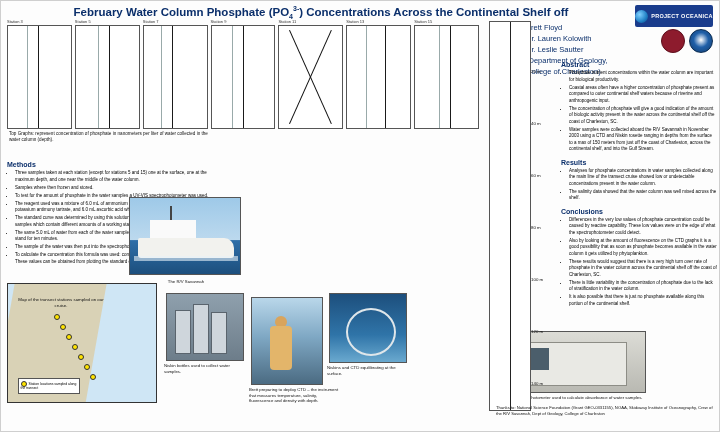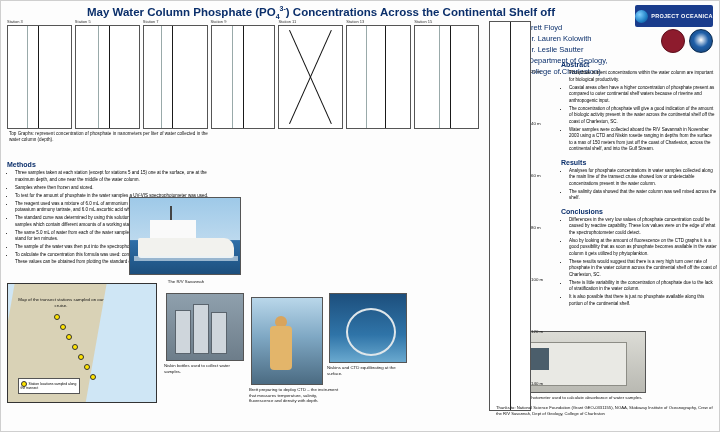--- a/index.html
+++ b/index.html
@@ -172,21 +172,21 @@
     position:absolute;left:495px;top:404px;width:220px;
     font-size:4.2px;line-height:1.35;color:#111;
   }
 </style>
 </head>
 <body>
 
 <div class="poster">
 
   <div class="title">
-    <span>May Water Column Phosphate (PO</span><sub>4</sub><sup>3-</sup><span>) Concentrations Across the Continental Shelf off Charleston, SC</span>
+    <span>February Water Column Phosphate (PO</span><sub>4</sub><sup>3-</sup><span>) Concentrations Across the Continental Shelf off Charleston, SC</span>
   </div>
 
   <div class="logo-oceanica">
     <span class="globe"></span>
     <span>PROJECT OCEANICA</span>
   </div>
 
   <div class="authors">
     <div>Brett Floyd</div>
     <div>Dr. Lauren Kolowith</div>

